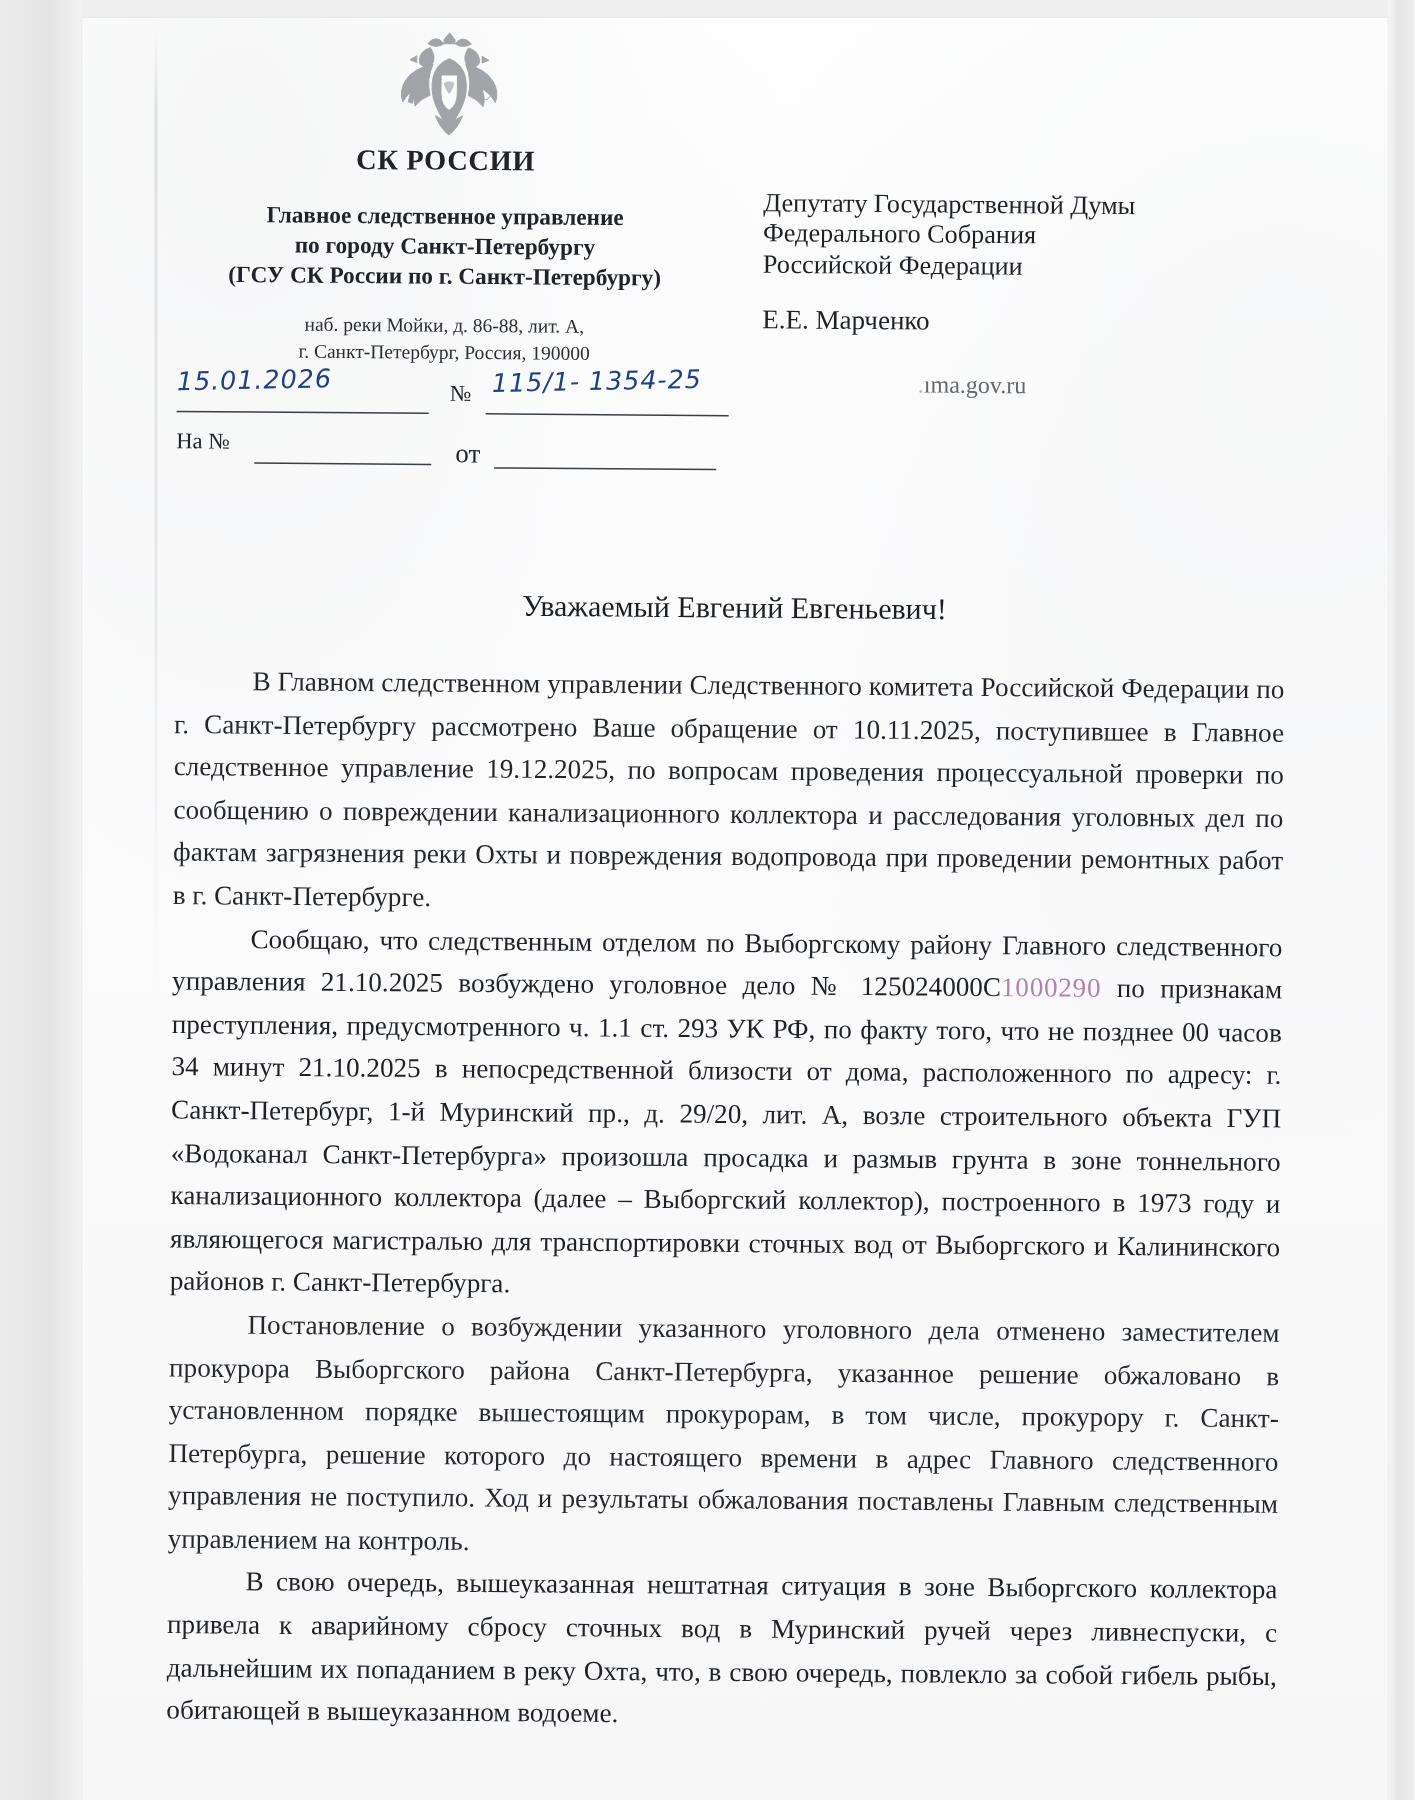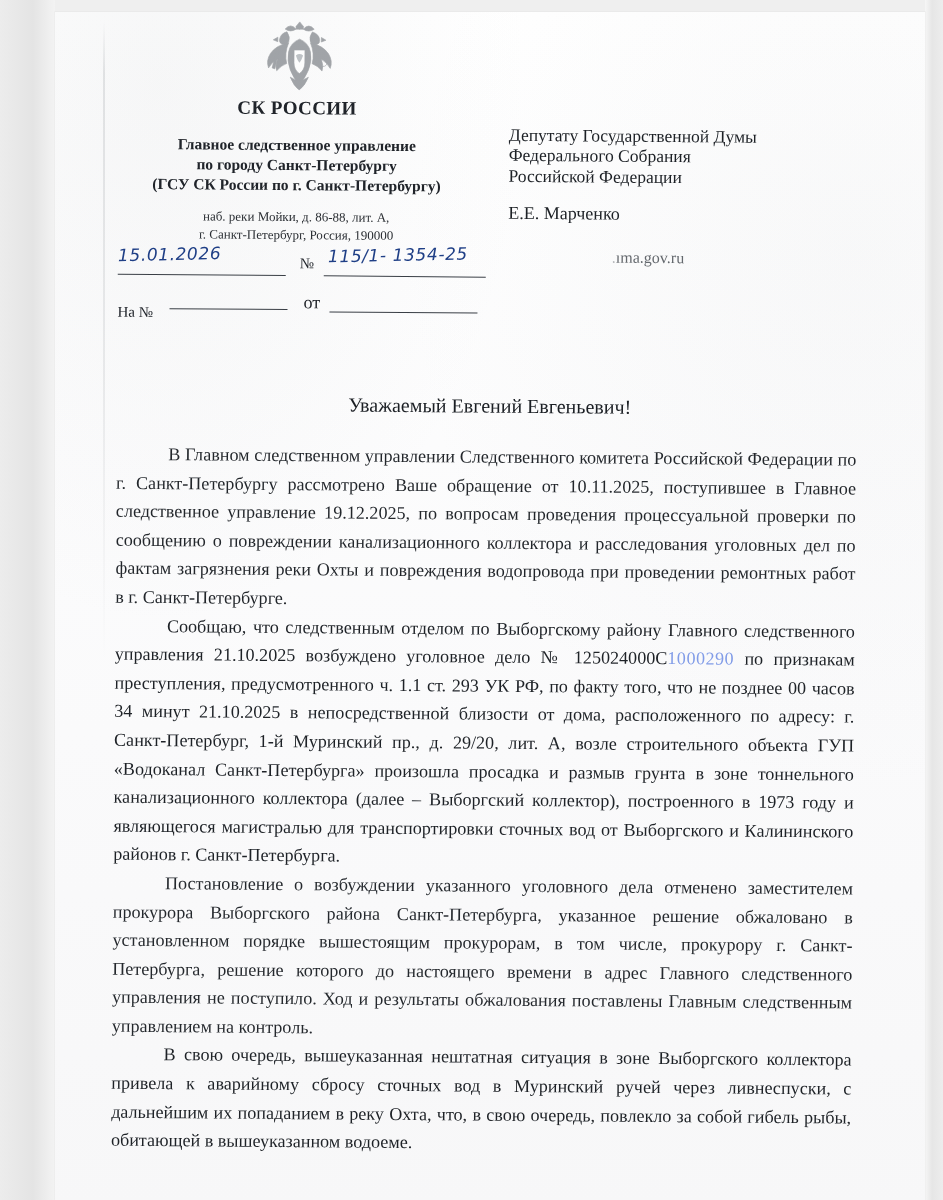--- a/index.html
+++ b/index.html
@@ -121,21 +121,21 @@
     position: absolute;
     font-family: "DejaVu Sans", sans-serif;
     color: #1f3f86;
     font-size: 17px;
     font-style: italic;
     letter-spacing: 0.6px;
     transform: rotate(-1.6deg);
     white-space: nowrap;
   }
   .lbl-no   { position: absolute; font-size: 15px; }
-  .lbl-nano { position: absolute; font-size: 15px; margin-top: 17px; }
+  .lbl-nano { position: absolute; font-size: 15px; }
   .lbl-ot   { position: absolute; font-size: 18px; }
 
   
   .addressee {
     position: absolute;
     left: 452px;
     top: 112px;
     width: 400px;
     color: #1d2126;
   }
@@ -176,21 +176,21 @@
     line-height: 28.6px;
     text-align: justify;
   }
   .body p {
     margin: 0;
     text-indent: 52px;
     text-align: justify;
     text-justify: inter-word;
   }
   .redacted {
-    color: #1d4ed8;
+    color: #701a75;
     opacity: 0.55;
     letter-spacing: 0.5px;
   }
   
   .ink-1 { opacity: 0.97; }
   .ink-2 { opacity: 0.99; }
   .ink-3 { opacity: 0.96; }
 </style>
 </head>
 <body>

